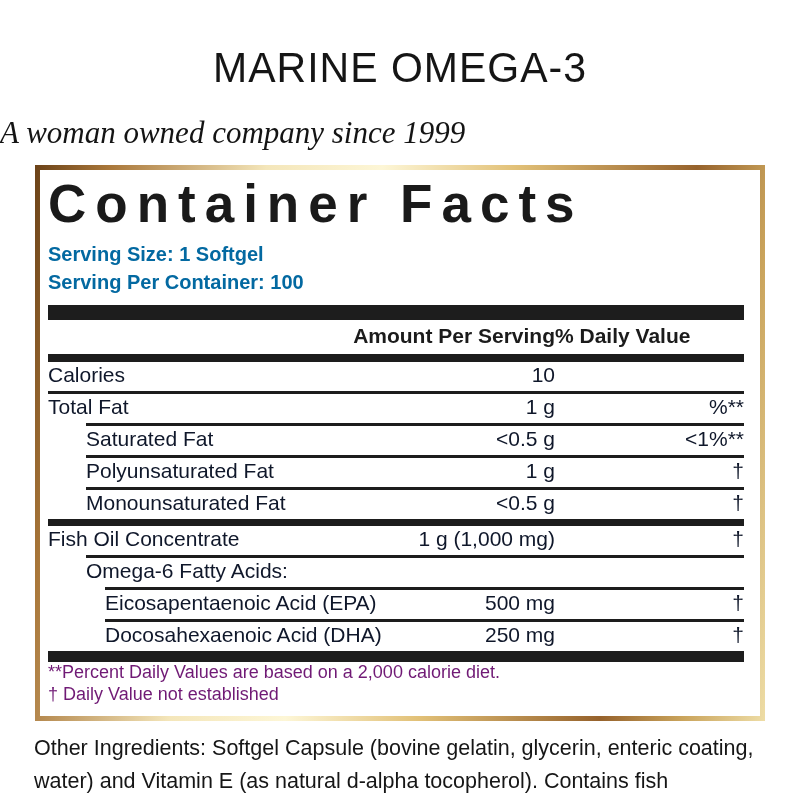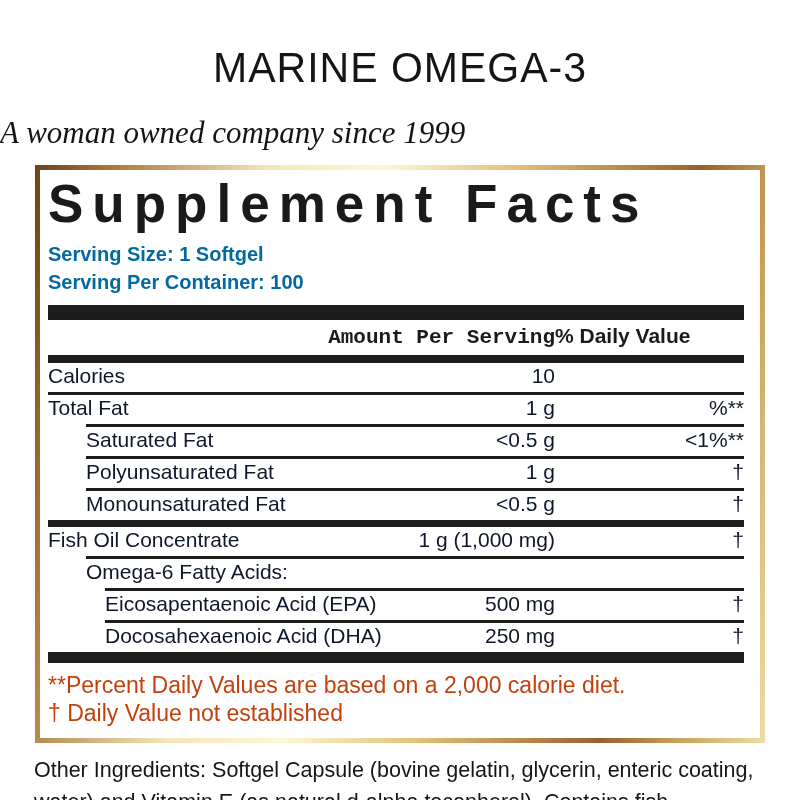--- a/index.html
+++ b/index.html
@@ -63,63 +63,62 @@
   .sep.i1{margin-left:38px;}
   .sep.i2{margin-left:57px;}
   .hdr-row{
     display:flex;
     align-items:baseline;
     font-weight:bold;
     font-size:21px;
     padding:4px 0 6px 0;
   }
   .hdr-spacer{flex:1;}
-  .hdr-amt{text-align:left;font-family:Liberation Mono, monospace;}
+  .hdr-amt{text-align:left;}
   .hdr-dv{width:189px;}
   .nrow{
     display:flex;
     align-items:baseline;
     font-size:21px;
     font-weight:300;
     padding:1px 0 3px 0;
     min-height:25px;
     color:#0f172a;
   }
   .nrow .name{flex:1;}
   .nrow.ind1 .name{padding-left:38px;}
   .nrow.ind2 .name{padding-left:57px;}
   .nrow .amt{width:170px;text-align:right;white-space:nowrap;}
   .nrow .dv{width:189px;text-align:right;white-space:nowrap;}
   .footnotes{
-    padding-top:8px;
-    font-size:23px;
+    font-size:18px;
     font-weight:300;
     line-height:1.22;
-    color:#c2410c;
+    color:#701a75;
   }
   .other-ingredients{
     width:732px;
     margin:11px auto 0 auto;
     font-size:21.5px;
     font-weight:300;
     line-height:1.5;
     color:#161616;
   }
 </style>
 </head>
 <body>
 
 <div class="brand-title">MARINE OMEGA-3</div>
 
 <div class="brand-tagline">A woman owned company since 1999</div>
 
 <div class="facts-box">
   <div class="facts-inner">
 
-    <div class="sf-title">Supplement Facts</div>
+    <div class="sf-title">Container Facts</div>
 
     <div class="serving">Serving Size: 1 Softgel</div>
     <div class="serving">Serving Per Container: 100</div>
 
     <div class="bar bar-top"></div>
 
     <div class="hdr-row">
       <div class="hdr-spacer"></div>
       <div class="hdr-amt">Amount Per Serving</div>
       <div class="hdr-dv">% Daily Value</div>

